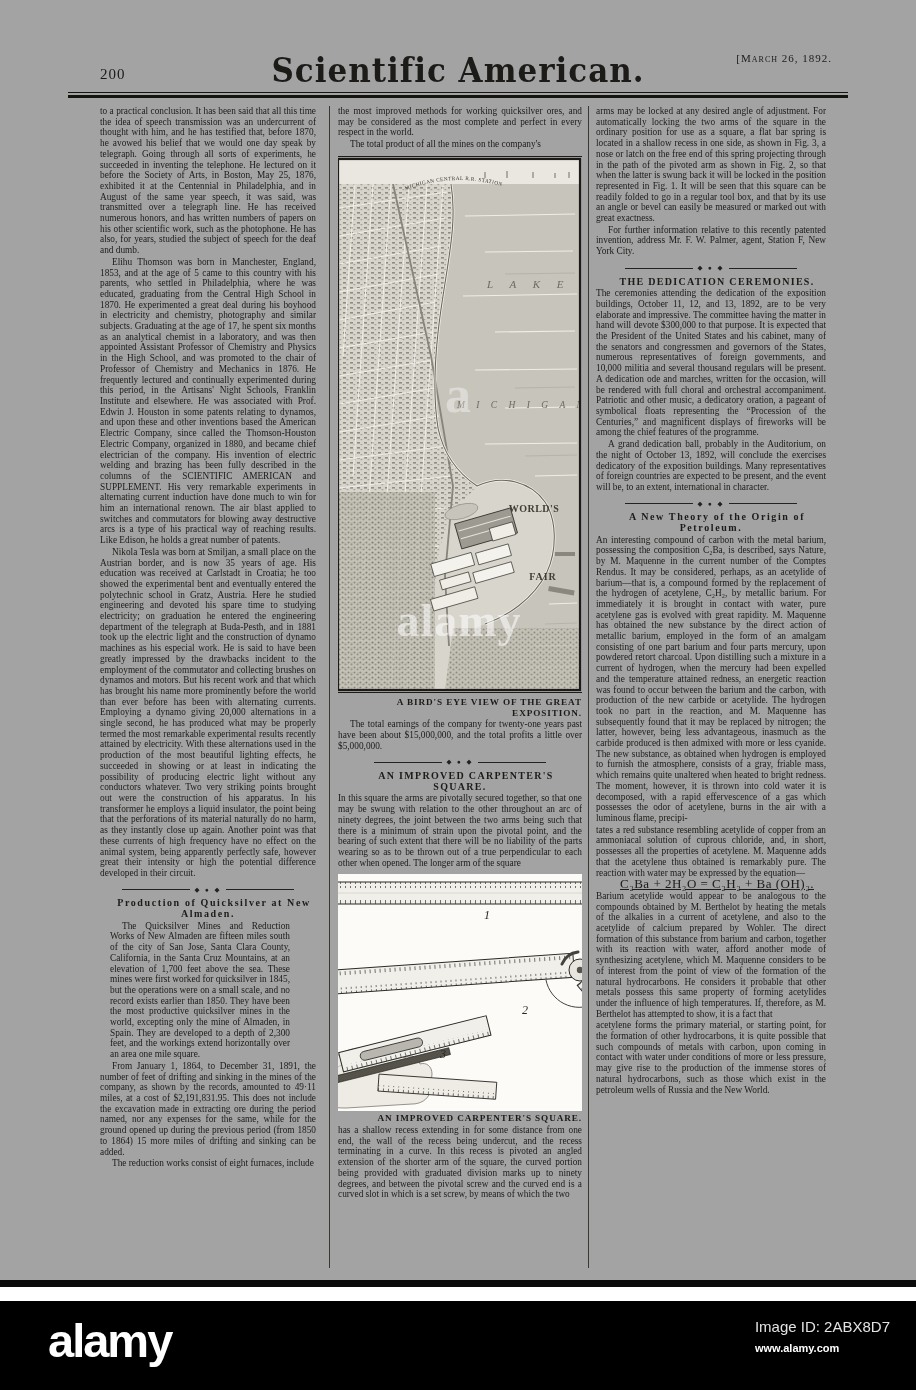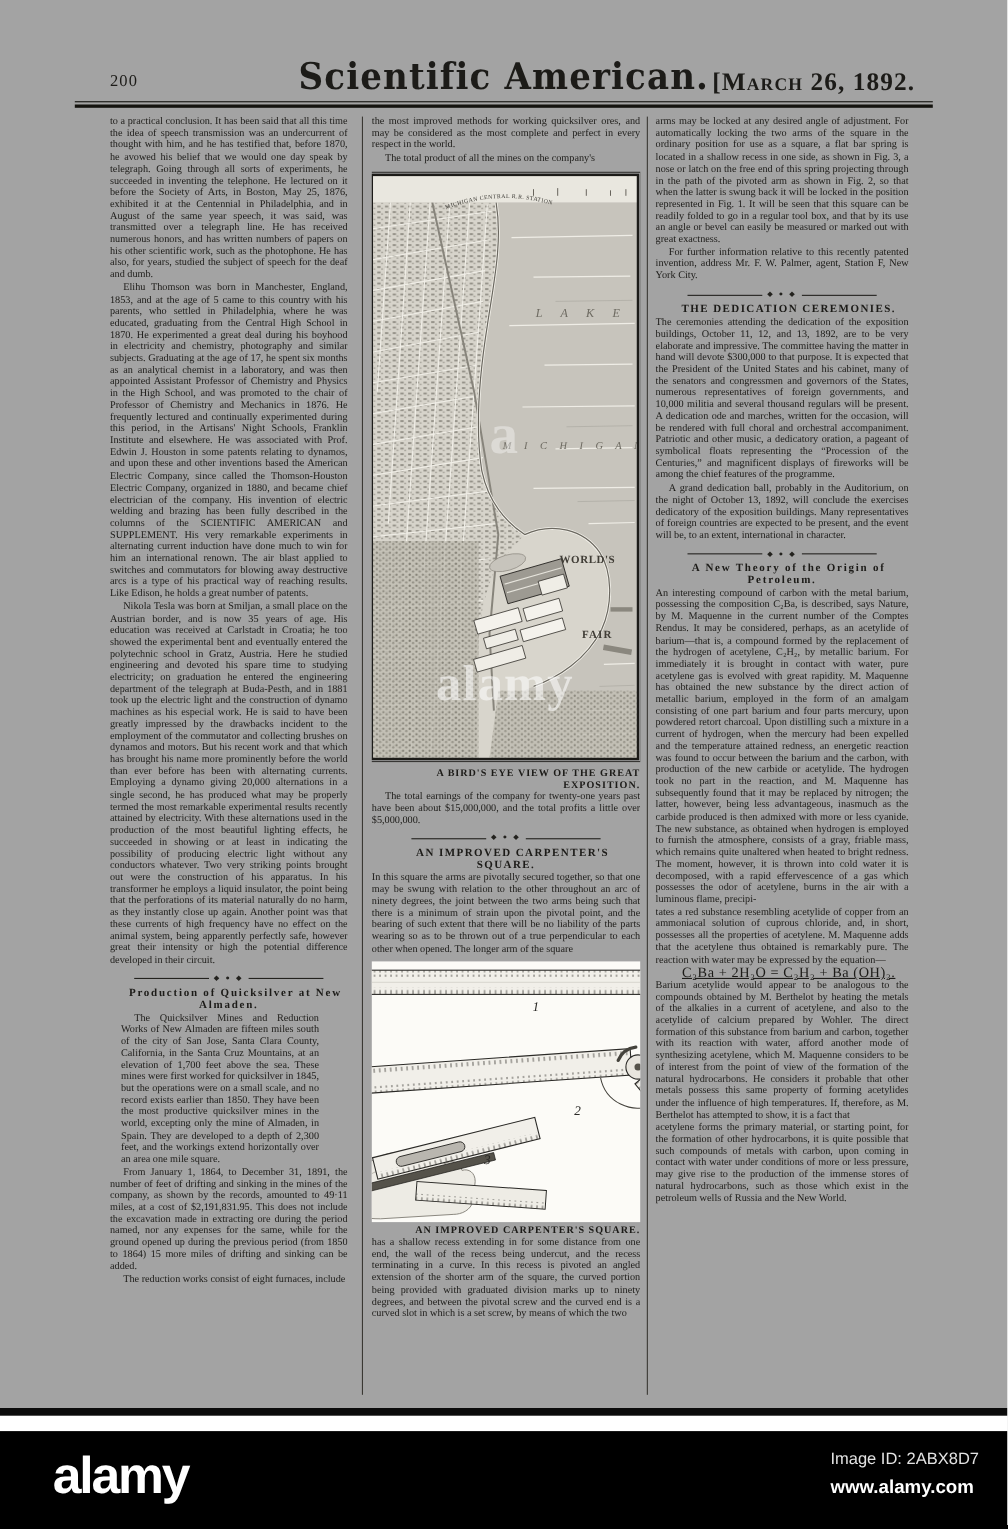--- a/index.html
+++ b/index.html
@@ -6,21 +6,21 @@
   html,body { background:#ffffff; }
   body { font-family: "Liberation Serif", "DejaVu Serif", serif; color:#1c1b18; }
   .sheet { position:relative; width:916px; height:1390px; background:#ffffff; overflow:hidden; }
   .scan  { position:absolute; left:0; top:0; width:916px; height:1280px; background:#a3a3a3; }
 
   
   .page-number { position:absolute; left:100px; top:66px; font-size:15px; letter-spacing:1px; }
   .masthead { position:absolute; left:0; top:52px; width:916px; text-align:center;
               font-family:"DejaVu Serif", serif; font-weight:700; font-size:31px;
               letter-spacing:1px; transform:scaleY(1.08); }
-  .issue-date { position:absolute; right:84px; top:62px; font-size:23px; font-variant:small-caps; letter-spacing:1px;font-weight:bold; }
+  .issue-date { position:absolute; right:84px; top:52px; font-size:11px; font-variant:small-caps; letter-spacing:1px; }
   .header-rule { position:absolute; left:68px; top:92px; width:780px; height:6px;
                  border-top:1.5px solid #15140f; border-bottom:3px solid #15140f; }
 
   
   .col { position:absolute; top:106px; height:1170px; overflow:hidden; text-align:justify;
          font-size:9.3px; line-height:10.7px; }
   .col-left  { left:100px; width:216px; }
   .col-mid   { left:338px; width:244px; }
   .col-right { left:596px; width:230px; }
   .col p { margin:0 0 1px 0; text-indent:12px; }
@@ -46,21 +46,21 @@
   .equation { text-align:center; font-size:13px; margin:5px 0 5px 54px; text-indent:0; letter-spacing:0.5px;text-decoration:underline; }
 
   
   .scan-edge { position:absolute; left:0; top:1280px; width:916px; height:7px; background:#0b0b0b; }
   .alamy-bar { position:absolute; left:0; top:1301px; width:916px; height:89px; background:#000000;
                font-family:"Liberation Sans", sans-serif; }
   .alamy-logo { position:absolute; left:48px; top:12px; color:#ffffff; font-weight:700;
                 font-size:47px; letter-spacing:-2px; }
   .bar-info { position:absolute; right:26px; top:17px; text-align:left; }
   .bar-id  { color:#e3e3e3; font-size:15px; margin-bottom:7px; }
-  .bar-url { color:#ffffff; font-size:17px; font-weight:700; }
+  .bar-url { color:#ffffff; font-size:11px; font-weight:700; }
 
   svg text { font-family:"Liberation Serif","DejaVu Serif",serif; }
 </style>
 </head>
 <body>
 
 <div class="sheet">
   <div class="scan">
 
     <div class="page-number">200</div>

